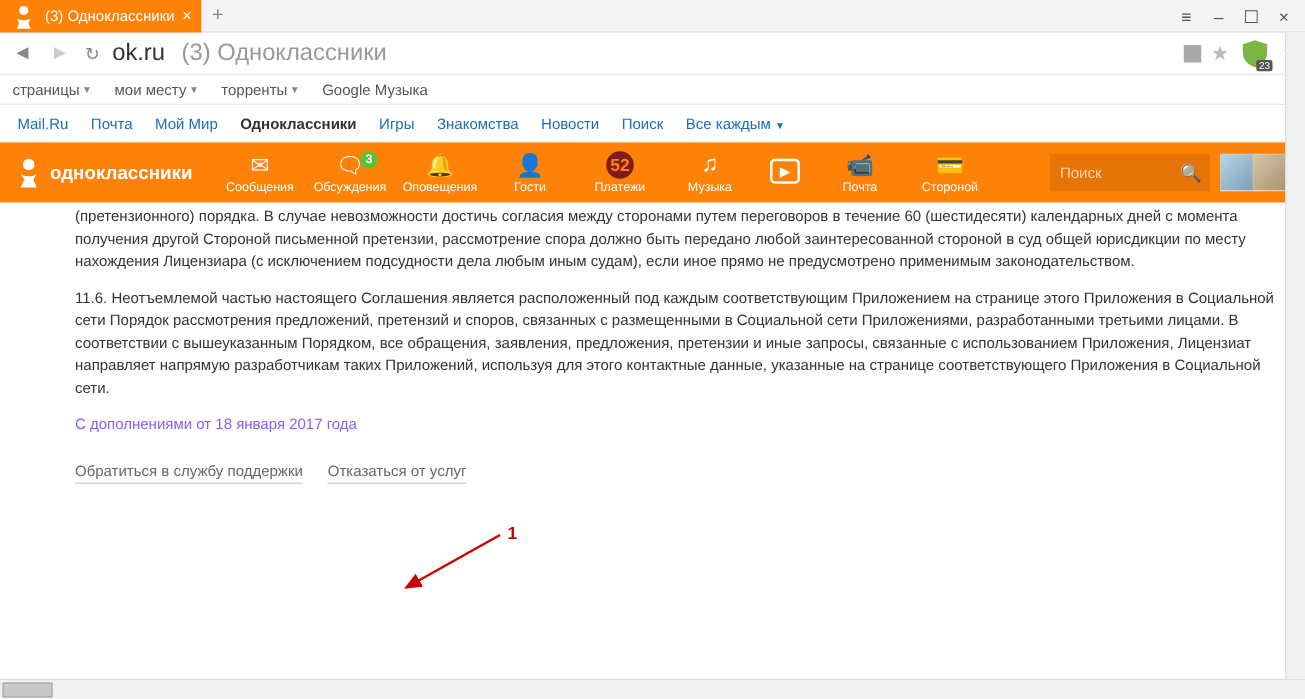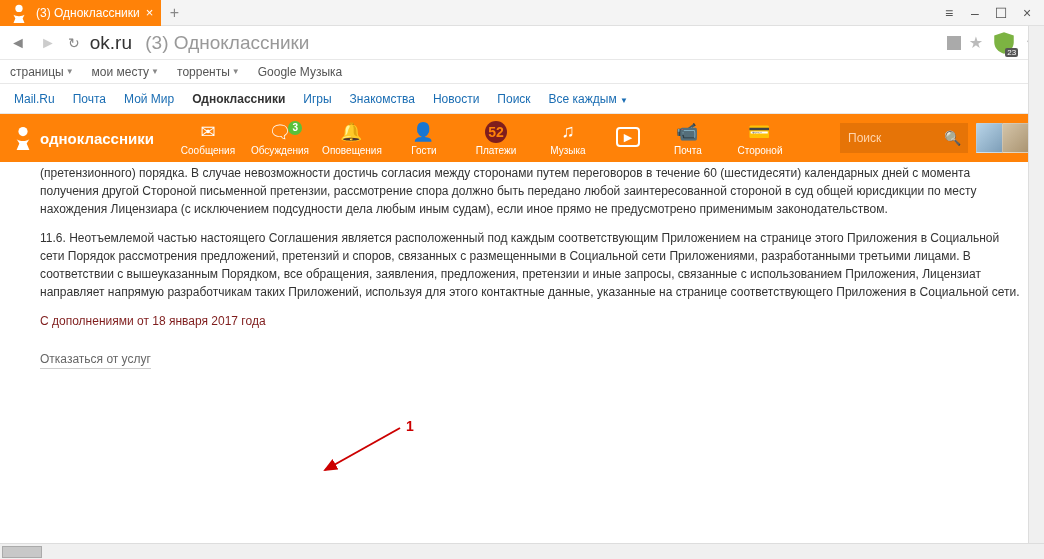--- a/index.html
+++ b/index.html
@@ -34,25 +34,25 @@
 .navitem{display:flex;flex-direction:column;align-items:center;justify-content:center;width:72px;font-size:10px;gap:2px;position:relative;cursor:pointer}
 .navitem .ic{height:22px;display:flex;align-items:center;justify-content:center;font-size:18px}
 .badge{position:absolute;top:0;right:14px;background:#5ac13a;color:#fff;border-radius:8px;font-size:10px;padding:0 4px;line-height:14px;font-weight:bold}
 .searchbox{margin-left:auto;background:#e67407;height:30px;display:flex;align-items:center;padding:0 8px;width:128px}
 .searchbox input{background:transparent;border:none;color:#fff;font-size:12px;width:96px;outline:none}
 .searchbox input::placeholder{color:#ffd4ad}
 .searchbox .sic{color:#ffd4ad;font-size:14px}
 .avatars{display:flex;margin-left:8px}
 .av{width:30px;height:30px;background:linear-gradient(135deg,#b8d4e8,#7a9bb5);border:1px solid rgba(255,255,255,.4)}
 .av+.av{margin-left:-4px;background:linear-gradient(135deg,#d4c4a8,#a8926f)}
-.content{padding:2px 20px 12px 40px;height:386px;overflow:hidden;font-size:12px;color:#333;line-height:1.5;position:relative}
+.content{padding:2px 20px 12px 60px;height:386px;overflow:hidden;font-size:12px;color:#333;line-height:1.5;position:relative}
 .content p{margin-bottom:11px;font-size:12px}
 .para1{margin-top:0!important}
 .date{color:#333;margin-bottom:3px!important}
-.sub{color:#7f1d1d;font-size:11px}
+.sub{color:#8b5cf6;font-size:11px}
 .footlinks{margin-top:20px;display:flex;gap:20px}
 .footlinks a{color:#666;font-size:12px;text-decoration:none;border-bottom:1px solid #ccc;cursor:pointer}
 .arrow-anno{position:absolute;left:320px;top:428px;pointer-events:none}
 .arrow-anno svg{overflow:visible}
 .anno-num{position:absolute;left:406px;top:418px;color:#c00;font-size:14px;font-weight:bold}
 .hscroll{position:absolute;bottom:0;left:0;right:0;height:16px;background:#f0f0f0;border-top:1px solid #ddd;display:flex;align-items:center}
 .hscroll .thumb{height:12px;background:#c8c8c8;width:40px;margin-left:2px;border:1px solid #aaa}
 .vscroll{position:absolute;top:26px;right:0;bottom:16px;width:16px;background:#f0f0f0;border-left:1px solid #ddd}
 </style>
 </head>
@@ -180,20 +180,21 @@
     <div class="av"></div>
     <div class="av"></div>
   </div>
 </div>
 
 <div class="content">
   <p class="para1">(претензионного) порядка. В случае невозможности достичь согласия между сторонами путем переговоров в течение 60 (шестидесяти) календарных дней с момента получения другой Стороной письменной претензии, рассмотрение спора должно быть передано любой заинтересованной стороной в суд общей юрисдикции по месту нахождения Лицензиара (с исключением подсудности дела любым иным судам), если иное прямо не предусмотрено применимым законодательством.</p>
   <p>11.6. Неотъемлемой частью настоящего Соглашения является расположенный под каждым соответствующим Приложением на странице этого Приложения в Социальной сети Порядок рассмотрения предложений, претензий и споров, связанных с размещенными в Социальной сети Приложениями, разработанными третьими лицами. В соответствии с вышеуказанным Порядком, все обращения, заявления, предложения, претензии и иные запросы, связанные с использованием Приложения, Лицензиат направляет напрямую разработчикам таких Приложений, используя для этого контактные данные, указанные на странице соответствующего Приложения в Социальной сети.</p>
   <p class="sub">С дополнениями от 18 января 2017 года</p>
   <div class="footlinks">
+    <a>Обратиться в службу поддержки</a>
     <a>Отказаться от услуг</a>
   </div>
 </div>
 
 <div class="arrow-anno">
   <svg width="90" height="50">
       <defs>
         <marker id="ah" markerWidth="8" markerHeight="8" refX="6" refY="3" orient="auto">
           <path d="M0,0 L7,3 L0,6 z" fill="#c00"></path>
         </marker>

